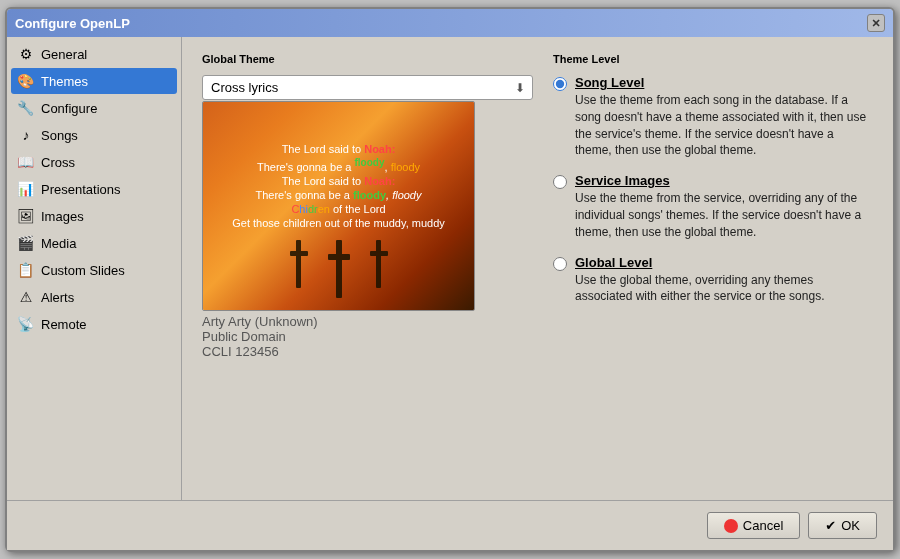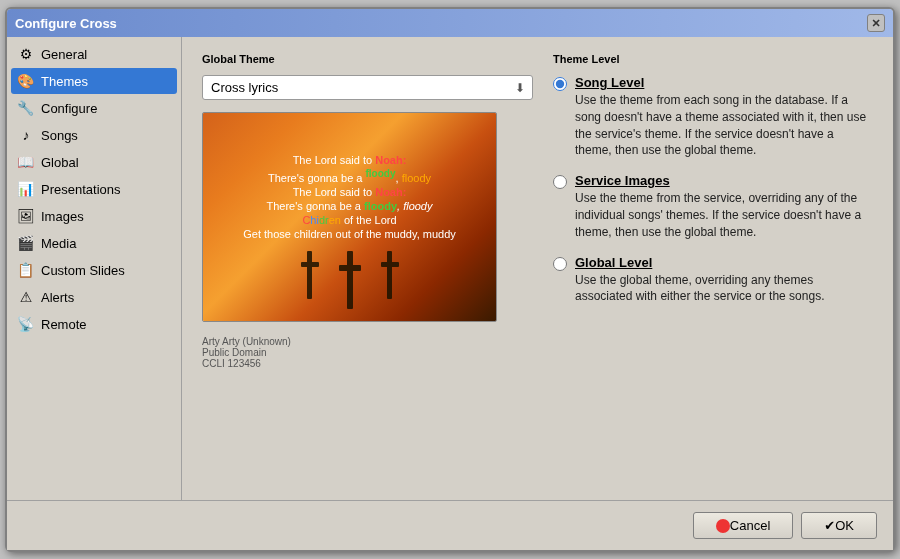--- a/index.html
+++ b/index.html
@@ -99,21 +99,21 @@
     .right-panel {
       width: 320px;
     }
     .section-title {
       font-weight: bold;
       font-size: 11px;
       margin-bottom: 10px;
     }
     .dropdown-container {
       position: relative;
-      margin-bottom: 12px;
+      margin-bottom: 1px;
     }
     .dropdown {
       width: 100%;
       padding: 4px 8px;
       border: 1px solid #999;
       background: white;
       border-radius: 3px;
       font-size: 13px;
       appearance: none;
       -webkit-appearance: none;
@@ -122,21 +122,21 @@
     .dropdown-arrow {
       position: absolute;
       right: 8px;
       top: 50%;
       transform: translateY(-50%);
       pointer-events: none;
       font-size: 12px;
       color: #555;
     }
     .preview-box {
-      width: 295px;
+      width: 273px;
       height: 210px;
       border: 1px solid #888;
       overflow: hidden;
       position: relative;
       border-radius: 2px;
     }
     .preview-bg {
       width: 100%;
       height: 100%;
       background: linear-gradient(135deg, #d4621a 0%, #e87c1e 20%, #f5a030 40%, #c85010 60%, #8b2800 80%, #3a1a00 100%);
@@ -188,23 +188,23 @@
     .lyric-line .normal { color: white; }
     .lyric-line .name { color: #ff4444; font-weight: bold; }
     .lyric-line .floody-top { color: #40cc40; font-weight: bold; }
     .lyric-line .floody-bot { color: #ffaa00; }
     .lyric-line .floody-italic { font-style: italic; color: white; }
     .lyric-line .chi { color: #ff4444; }
     .lyric-line .il { color: #4488ff; }
     .lyric-line .dr { color: #44cc44; }
     .lyric-line .en { color: #ffaa00; }
     .preview-caption {
-      font-size: 10px;
+      font-size: 13px;
       color: #555;
-      margin-top: 14px;
+      margin-top: 3px;
     }
     .radio-group {
       display: flex;
       flex-direction: column;
       gap: 14px;
       margin-top: 8px;
     }
     .radio-item {
       display: flex;
       gap: 8px;
@@ -238,46 +238,47 @@
       height: 50px;
       border-top: 1px solid #a0a0a0;
       display: flex;
       align-items: center;
       justify-content: flex-end;
       padding: 0 16px;
       gap: 8px;
       background: #d4d0c8;
     }
     .btn {
-      padding: 5px 22px;
+      padding: 5px 16px;
       border: 1px solid #808080;
       border-radius: 3px;
       background: linear-gradient(to bottom, #ece9e0, #d4d0c8);
       font-size: 13px;
       cursor: pointer;
       display: flex;
       align-items: center;
+      gap: 5px;
     }
     .btn-cancel-icon {
       width: 14px;
       height: 14px;
       background: #ee3333;
       border-radius: 50%;
       display: inline-block;
     }
     .btn-ok-icon {
       font-size: 13px;
     }
   </style>
 </head>
 <body>
 
 <div class="window">
   <div class="title-bar">
-    <span>Configure Cross</span>
+    <span>Configure OpenLP</span>
     <div class="title-bar-close">✕</div>
   </div>
   <div class="content-area">
     <div class="sidebar">
 
     <div class="sidebar-item">
           <span class="sidebar-icon">⚙</span>
           <span>General</span>
         </div>
         <div class="sidebar-item active">
@@ -287,21 +288,21 @@
         <div class="sidebar-item">
           <span class="sidebar-icon">🔧</span>
           <span>Configure</span>
         </div>
         <div class="sidebar-item">
           <span class="sidebar-icon">♪</span>
           <span>Songs</span>
         </div>
         <div class="sidebar-item">
           <span class="sidebar-icon">📖</span>
-          <span>Global</span>
+          <span>Cross</span>
         </div>
         <div class="sidebar-item">
           <span class="sidebar-icon">📊</span>
           <span>Presentations</span>
         </div>
         <div class="sidebar-item">
           <span class="sidebar-icon">🖼</span>
           <span>Images</span>
         </div>
         <div class="sidebar-item">

